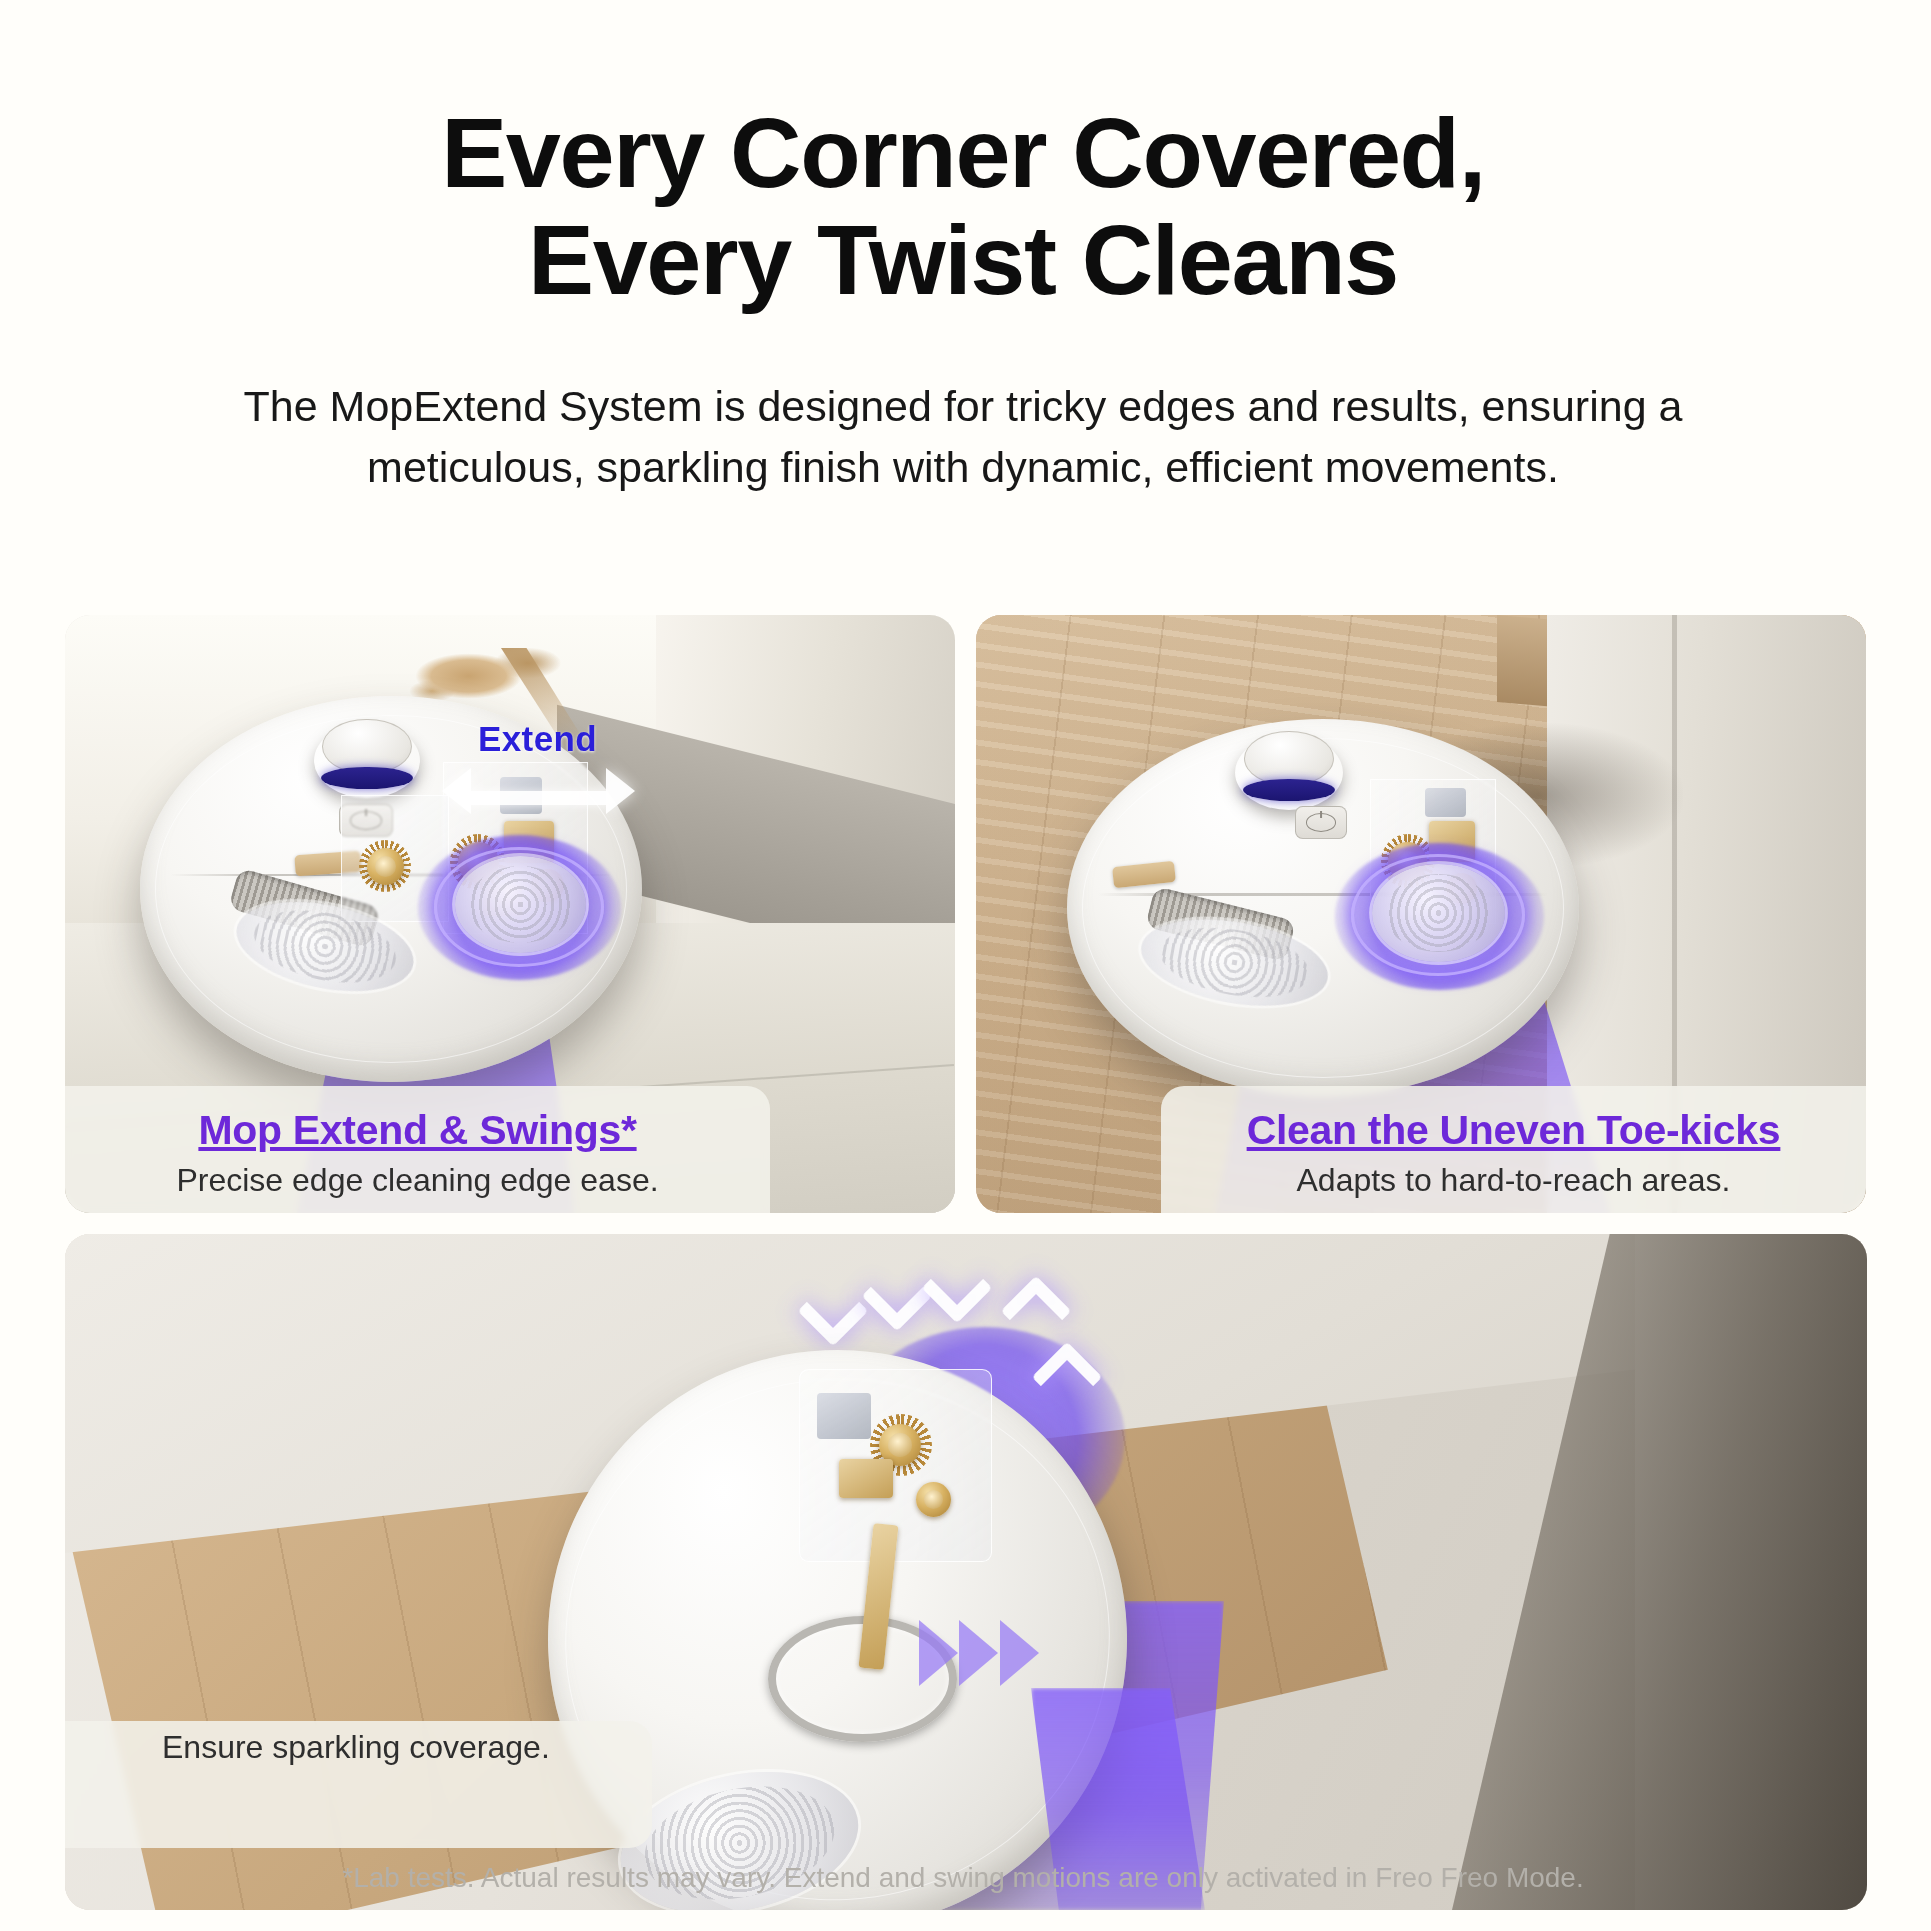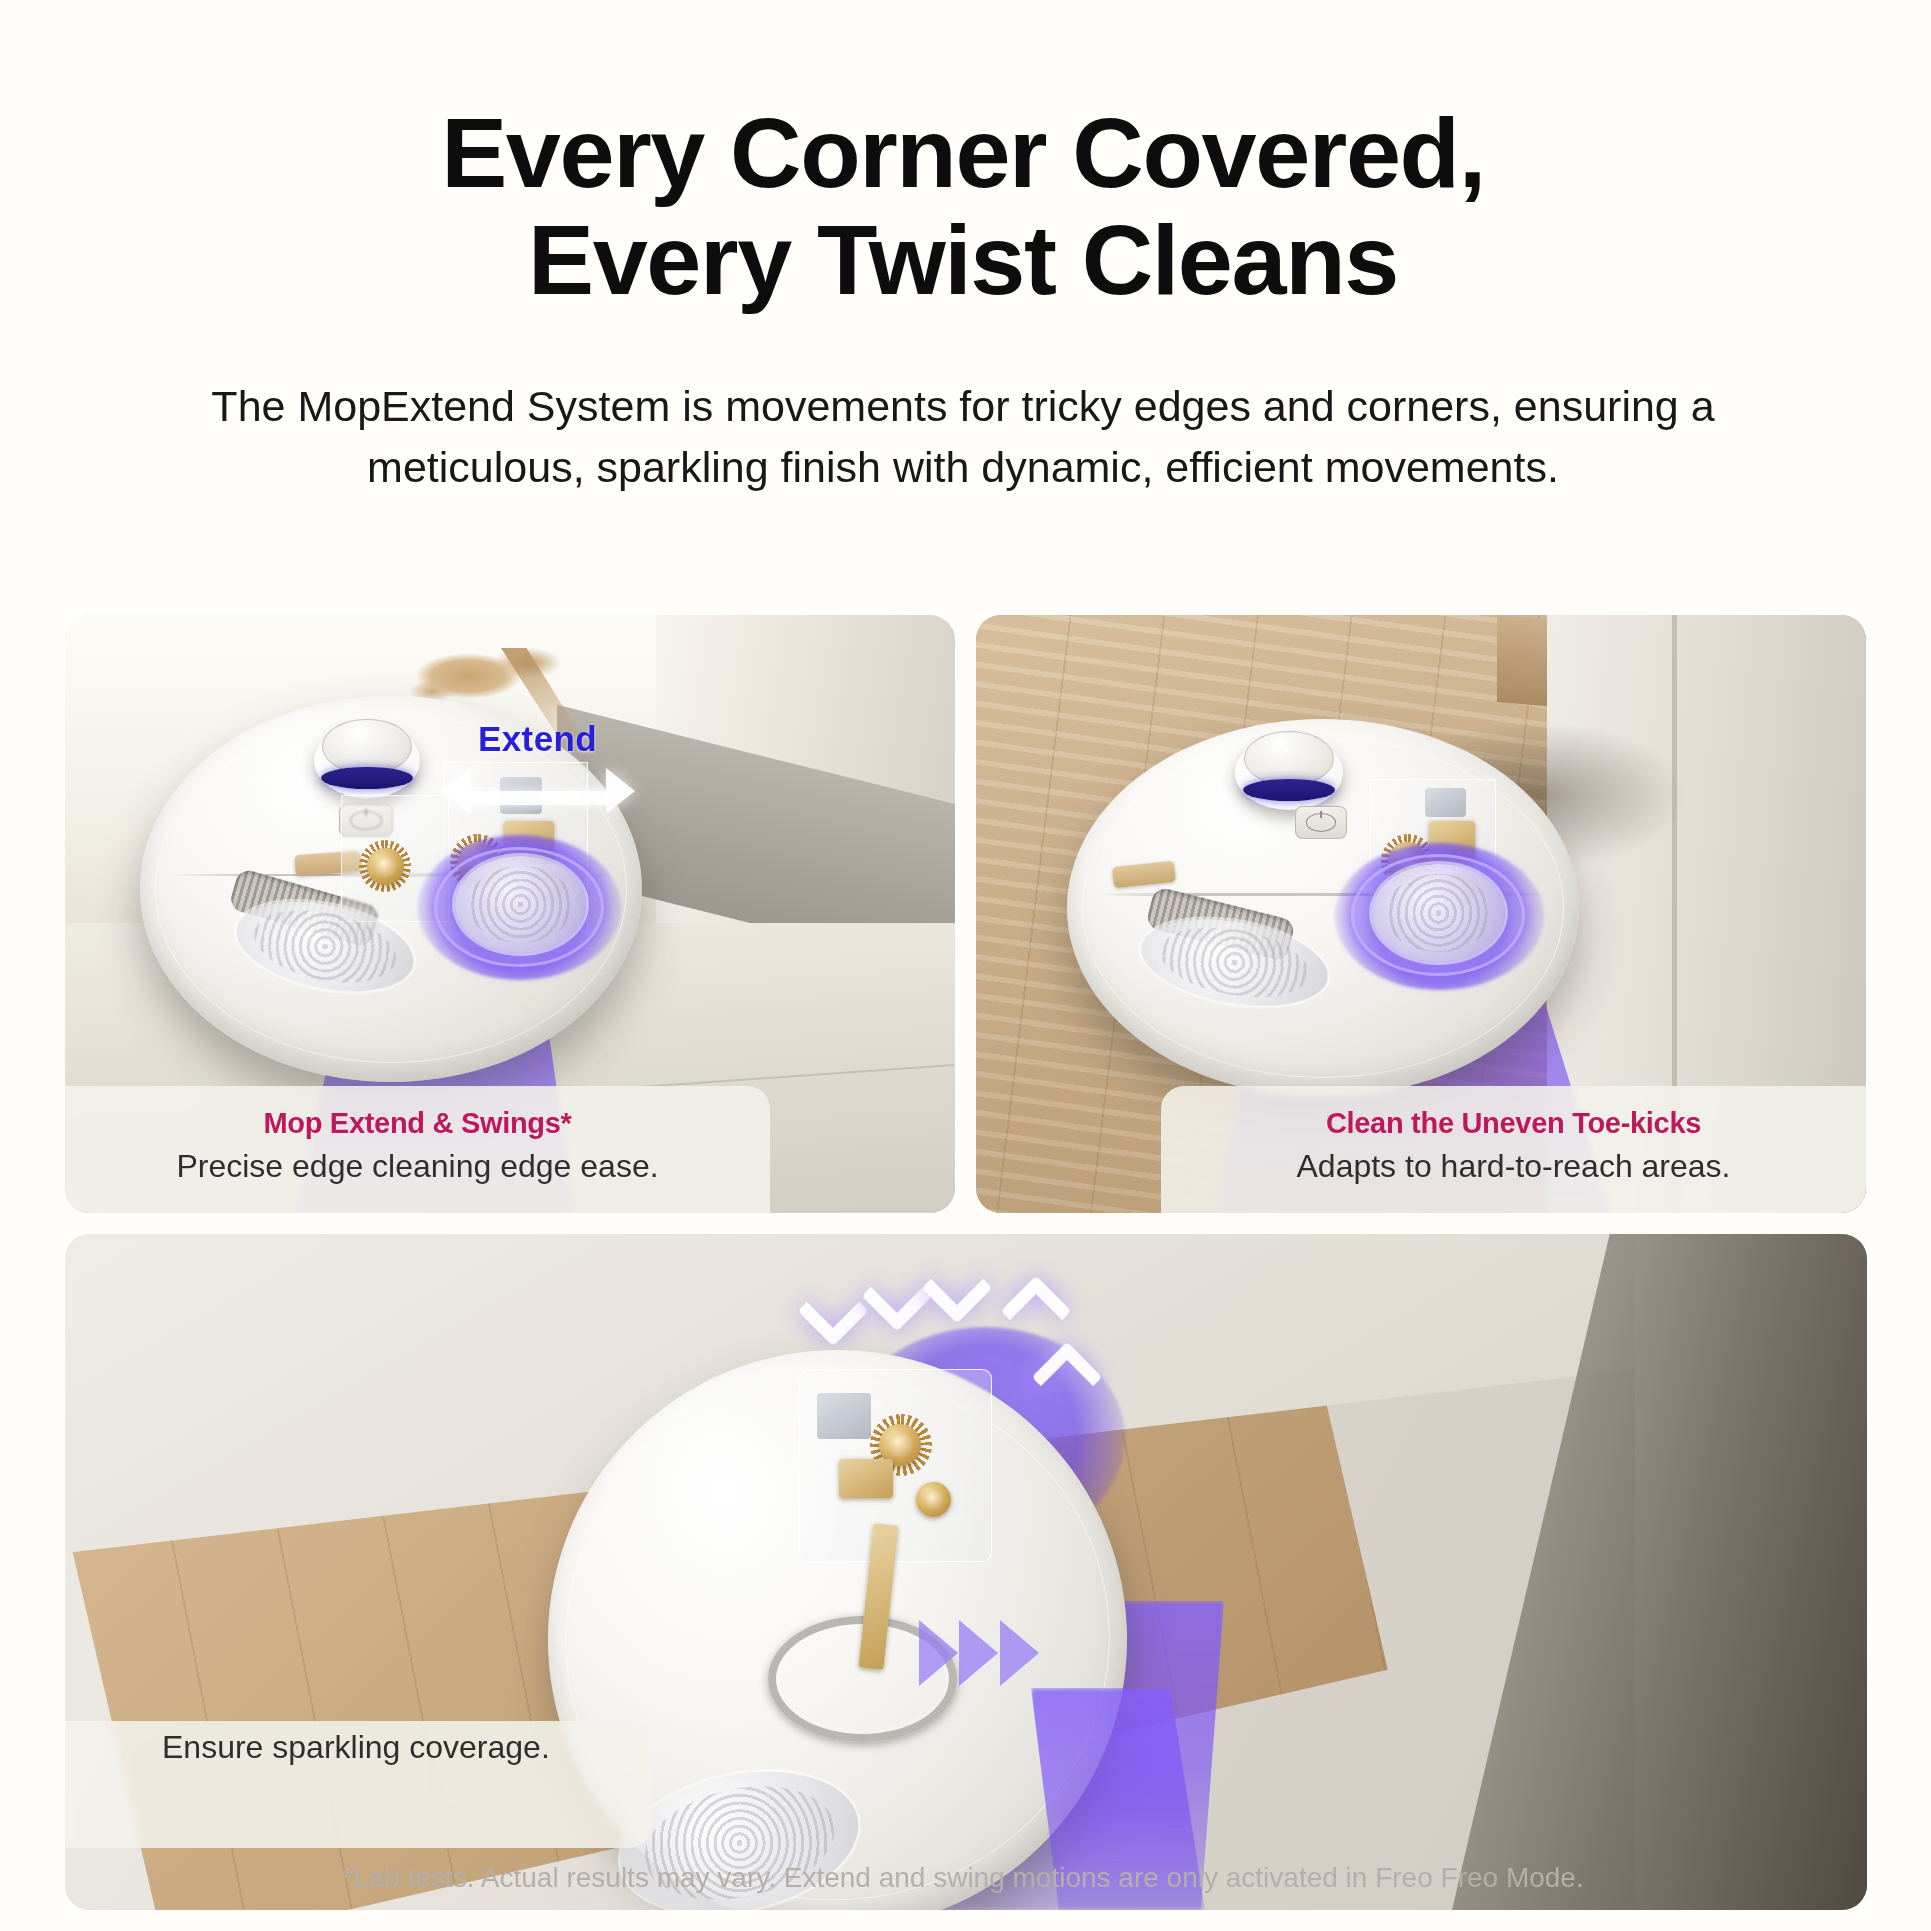--- a/index.html
+++ b/index.html
@@ -341,22 +341,22 @@
     border-radius:0 23px 0 23px;
     text-align:center;
   }
   .cap-b { left:auto; right:0; border-radius:23px 0 23px 0; }
   .cap-c {
     left:0; bottom:62px; width:587px; height:127px;
     border-radius:0 23px 23px 0;
     text-align:left; padding-left:97px;
   }
   .cap-title {
-    font-size:29px; font-weight:bold; color:#be185d;
-    padding-top:21px; letter-spacing:-0.3px;
+    font-size:41px; font-weight:bold; color:#6d28d9;
+    padding-top:21px; letter-spacing:-0.3px;text-decoration:underline;
   }
   .cap-sub {
     font-size:32px; color:#2e2e2e; padding-top:7.7px;
   }
   .cap-c .cap-title { padding-top:19.3px; }
 
   
   .footnote {
     position:absolute; left:0; bottom:37px; width:100%;
     text-align:center;
@@ -368,21 +368,21 @@
 <body>
 
 <div class="page">
 
   <div class="headline">
     <span>Every Corner Covered,</span>
     <span class="l2">Every Twist Cleans</span>
   </div>
 
   <div class="subhead">
-    <span>The MopExtend System is movements for tricky edges and corners, ensuring a</span>
+    <span>The MopExtend System is designed for tricky edges and results, ensuring a</span>
     <span class="s2">meticulous, sparkling finish with dynamic, efficient movements.</span>
   </div>
 
   <div class="grid">
 
     <div class="row-top">
 
       <div class="card card-a">
         <div class="sceneA">
           <div class="wall-right"></div>

